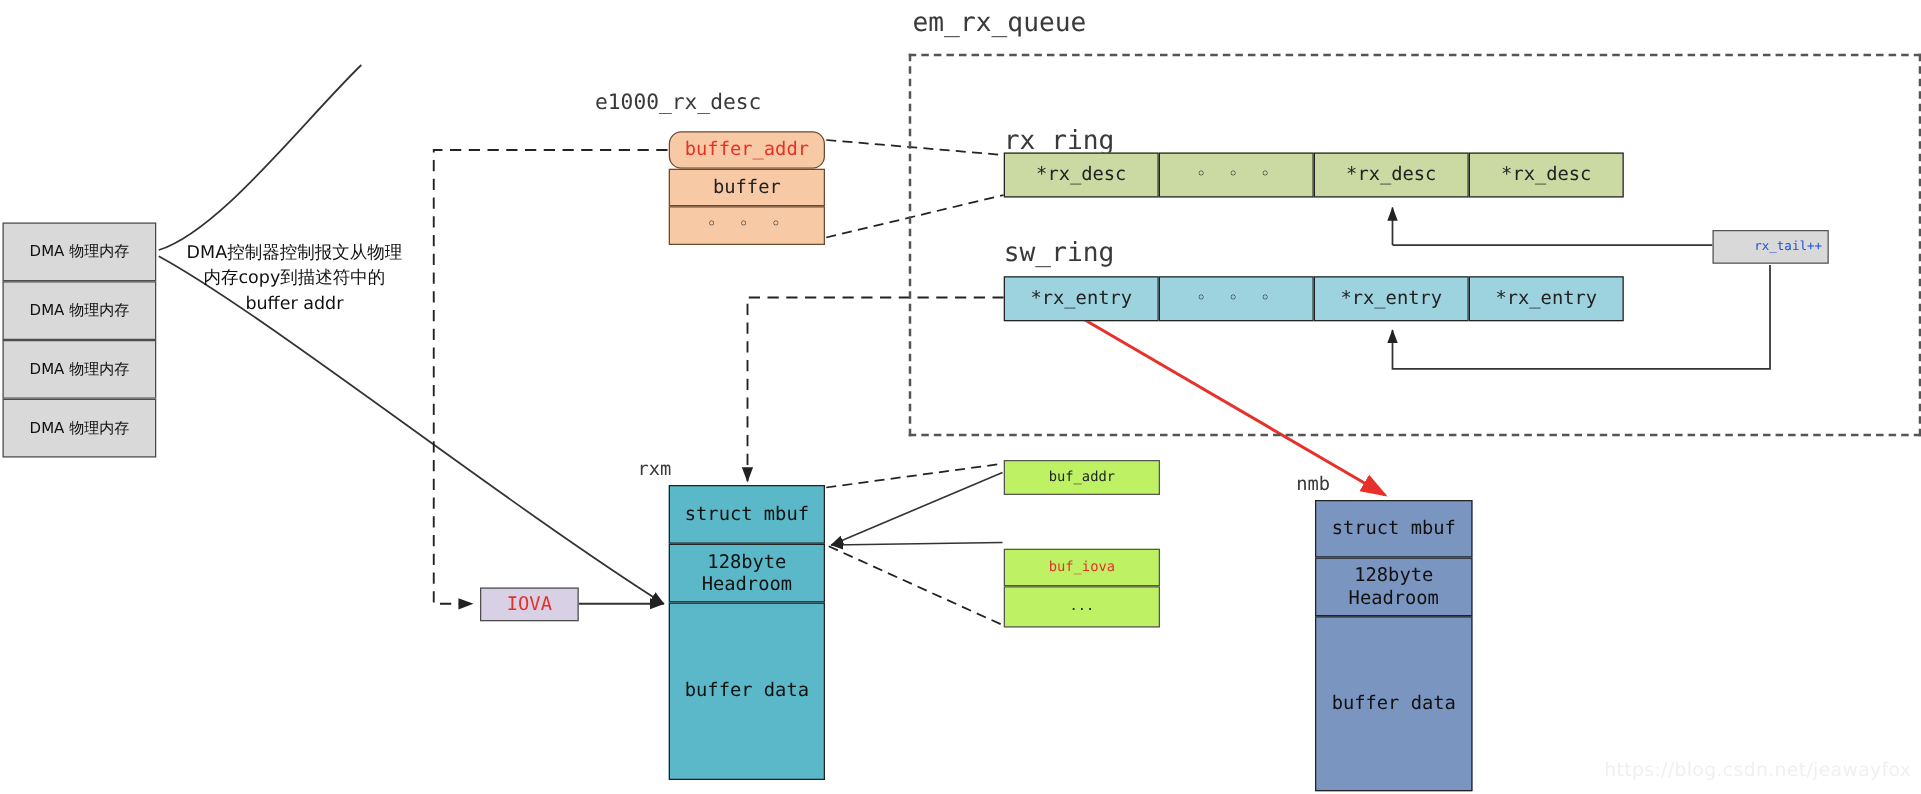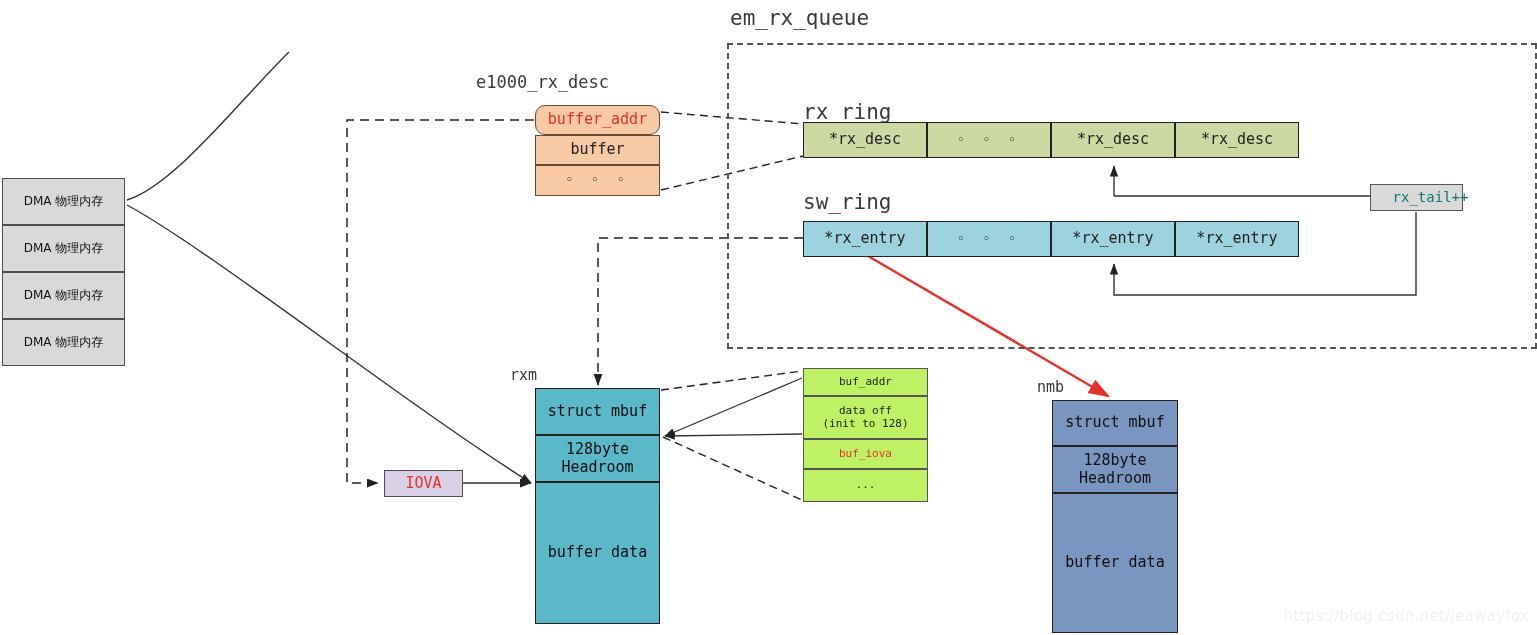--- a/index.html
+++ b/index.html
@@ -32,21 +32,21 @@
 
   .mbuf-teal{background:#5bb8c8;border:1.4px solid #222;font-size:15px;color:#111;
              font-family:"DejaVu Sans Mono","Liberation Mono",monospace;}
   .mbuf-blue{background:#7b95c1;border:1.4px solid #222;font-size:15px;color:#111;
              font-family:"DejaVu Sans Mono","Liberation Mono",monospace;}
 
   .detail-cell{background:#bef264;border:1.3px solid #555;font-size:11px;color:#222;
                font-family:"DejaVu Sans Mono","Liberation Mono",monospace;}
   .detail-cell.red{color:#e8302a;}
 
-  .tail-box{background:#d9d9d9;border:1.4px solid #555;font-size:14px;color:#0f766e;
+  .tail-box{background:#d9d9d9;border:1.4px solid #555;font-size:10px;color:#1d4ed8;
             font-family:"DejaVu Sans Mono","Liberation Mono",monospace;padding-left:28px;}
 
   .lbl{position:absolute;font-family:"DejaVu Sans Mono","Liberation Mono",monospace;
        color:#3a3a3a;white-space:nowrap;}
   .lbl-lg{font-size:21px;}
   .lbl-md{font-size:17px;}
   .lbl-sm{font-size:15px;}
 
   .cn-note{position:absolute;font-family:"DejaVu Sans","Liberation Sans",sans-serif;
            font-size:14px;color:#111;line-height:1.45;text-align:center;width:185px;}
@@ -112,20 +112,21 @@
     <span>DMA  物理内存</span>
   </div>
   <div class="box dma-cell" style="left:2px;top:272px;width:123px;height:47px;">
     <span>DMA  物理内存</span>
   </div>
   <div class="box dma-cell" style="left:2px;top:319px;width:123px;height:47px;">
     <span>DMA  物理内存</span>
   </div>
 
 
+  <div class="cn-note" style="left:143px;top:192px;">DMA控制器控制报文从物理内存copy到描述符中的buffer addr</div>
 
   <div class="box iova-box" style="left:384px;top:470px;width:79px;height:27px;">
     <span>IOVA</span>
   </div>
 
   <div class="lbl lbl-md" style="left:476px;top:72px;">e1000_rx_desc</div>
   <div class="box desc-cell red" style="left:535px;top:105px;width:125px;height:30px;border-radius:10px;">
     <span>buffer_addr</span>
   </div>
   <div class="box desc-cell" style="left:535px;top:135px;width:125px;height:30px;">
@@ -175,24 +176,20 @@
     <span>128byte</span>
     <span>Headroom</span>
   </div>
   <div class="box mbuf-teal" style="left:535px;top:482px;width:125px;height:142px;">
     <span>buffer data</span>
   </div>
 
   <div class="box detail-cell" style="left:803px;top:368px;width:125px;height:28px;">
     <span>buf_addr</span>
   </div>
-  <div class="box detail-cell" style="left:803px;top:396px;width:125px;height:43px;flex-direction:column;">
-    <span>data off</span>
-    <span>(init to 128)</span>
-  </div>
   <div class="box detail-cell red" style="left:803px;top:439px;width:125px;height:30px;">
     <span>buf_iova</span>
   </div>
   <div class="box detail-cell" style="left:803px;top:469px;width:125px;height:33px;">
     <span>...</span>
   </div>
 
   <div class="lbl lbl-sm" style="left:1037px;top:378px;">nmb</div>
   <div class="box mbuf-blue" style="left:1052px;top:400px;width:126px;height:46px;">
     <span>struct mbuf</span>

